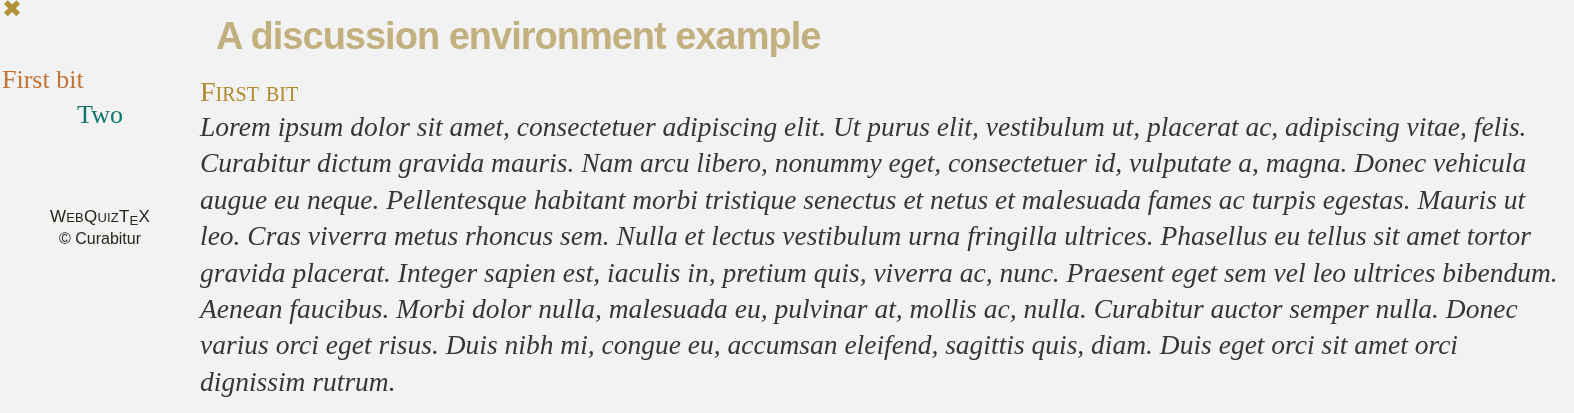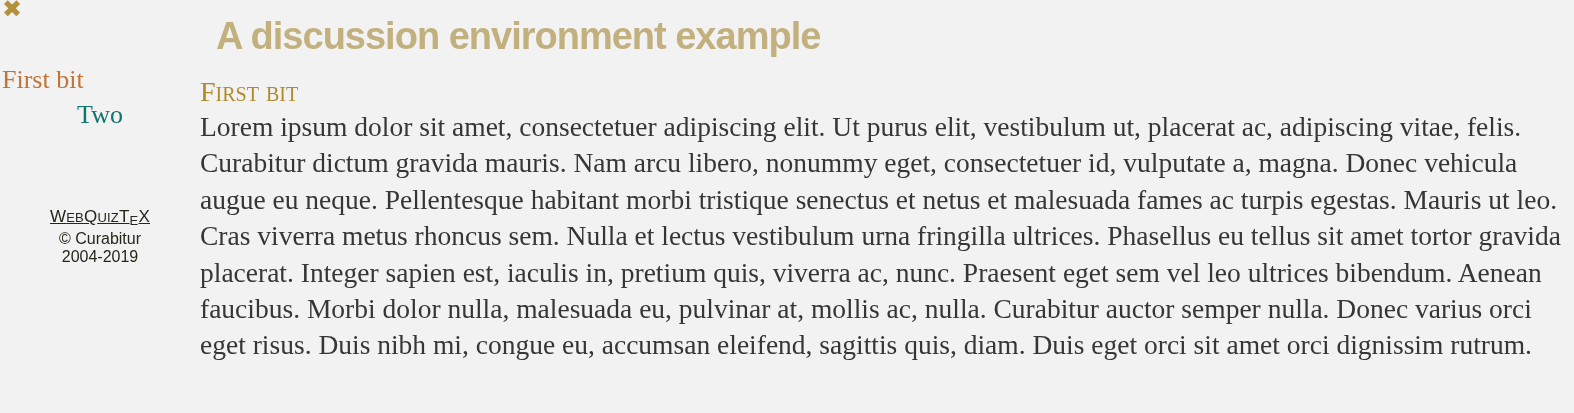--- a/index.html
+++ b/index.html
@@ -52,21 +52,20 @@
     text-align: center;
     font-family: "Liberation Sans", sans-serif;
     font-size: 16px;
     line-height: 18px;
     color: #26261a;
   }
   .logo-line {
     font-size: 17px;
     letter-spacing: 0.2px;
     white-space: nowrap;
-    text-decoration: underline;
   }
   .logo-line .sc {
     font-size: 13px;
   }
   .logo-line .tex-e {
     font-size: 13px;
     vertical-align: -3px;
   }
 
   
@@ -94,37 +93,37 @@
     font-size: 28px;
     line-height: 32px;
     color: #ae8b2d;
   }
   .body-text {
     margin: 1px 0 0 0;
     font-family: "Liberation Serif", serif;
     font-size: 27.5px;
     line-height: 36.4px;
     color: #363636;
+    font-style: italic;
   }
 </style>
 </head>
 <body>
 
 <aside>
   <span class="close-icon">✖</span>
 
   <nav class="sidebar-nav">
     <a class="active">First bit</a>
     <a class="plain">Two</a>
   </nav>
 
   <div class="sidebar-footer">
     <div class="logo-line"><span>W</span><span class="sc">EB</span><span>Q</span><span class="sc">UIZ</span><span>T</span><span class="tex-e">E</span><span>X</span></div>
     <div>© Curabitur</div>
-    <div>2004-2019</div>
   </div>
 </aside>
 
 <main class="main">
   <h1 class="page-title">A discussion environment example</h1>
   <h2 class="section-heading">First bit</h2>
   <p class="body-text">Lorem ipsum dolor sit amet, consectetuer adipiscing elit. Ut purus elit, vestibulum ut, placerat ac, adipiscing vitae, felis. Curabitur dictum gravida mauris. Nam arcu libero, nonummy eget, consectetuer id, vulputate a, magna. Donec vehicula augue eu neque. Pellentesque habitant morbi tristique senectus et netus et malesuada fames ac turpis egestas. Mauris ut leo. Cras viverra metus rhoncus sem. Nulla et lectus vestibulum urna fringilla ultrices. Phasellus eu tellus sit amet tortor gravida placerat. Integer sapien est, iaculis in, pretium quis, viverra ac, nunc. Praesent eget sem vel leo ultrices bibendum. Aenean faucibus. Morbi dolor nulla, malesuada eu, pulvinar at, mollis ac, nulla. Curabitur auctor semper nulla. Donec varius orci eget risus. Duis nibh mi, congue eu, accumsan eleifend, sagittis quis, diam. Duis eget orci sit amet orci dignissim rutrum.</p>
 </main>
 
 </body></html>

